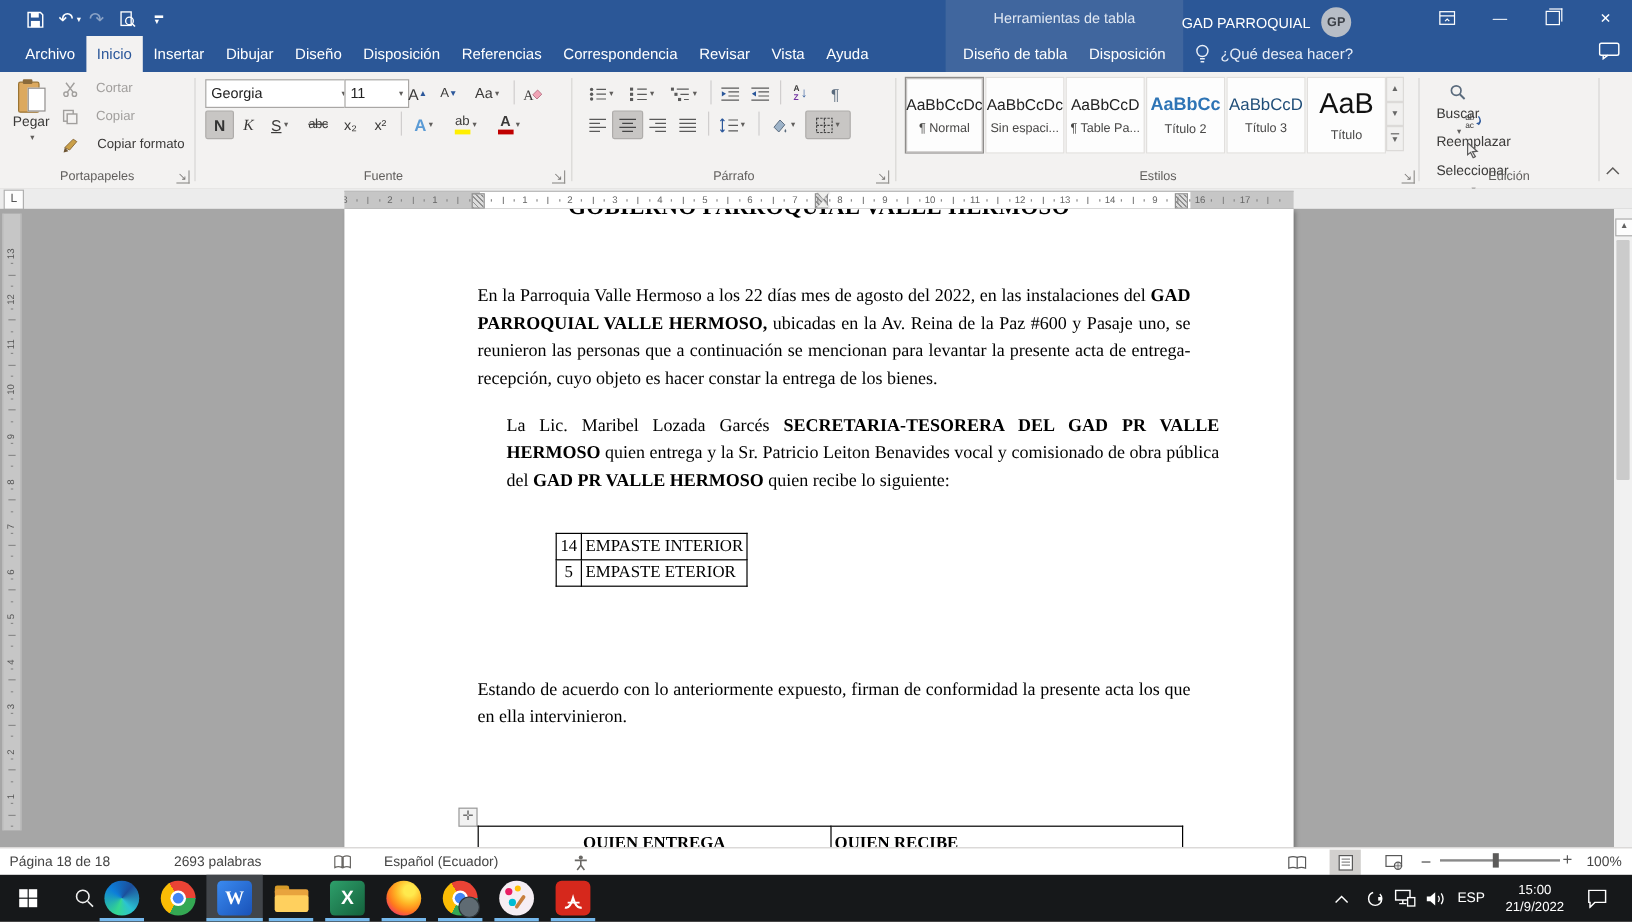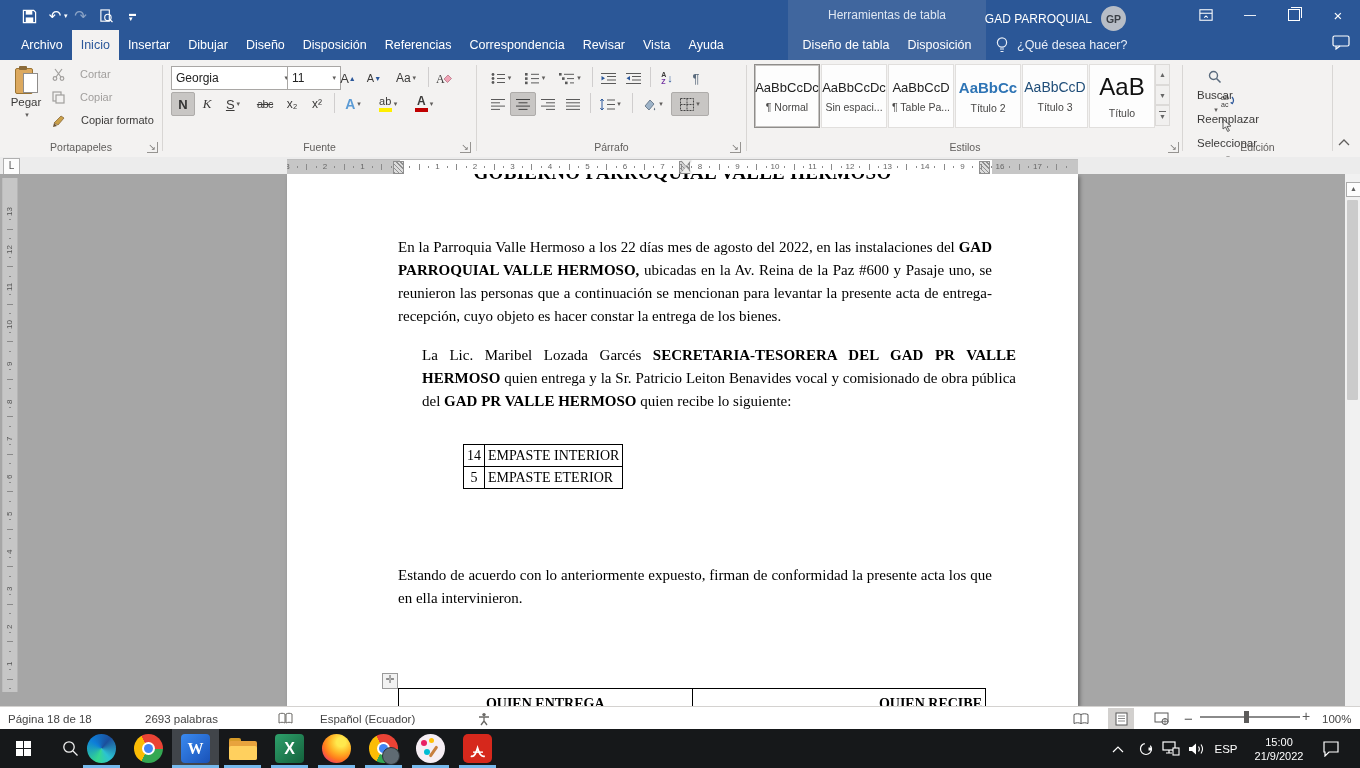--- a/index.html
+++ b/index.html
@@ -655,21 +655,21 @@
         </table>
 
       <div class="docpara" style="top:390px;">Estando de acuerdo con lo anteriormente expuesto, firman de conformidad la presente acta los que en ella intervinieron.</div>
 
       <div id="tblhandle">✛</div>
 
       <table class="doctable" style="position:absolute;left:111px;top:514px;width:588px;">
         <tbody>
             <tr>
           <td style="width:50%;text-align:center;font-weight:bold;height:30px;">QUIEN ENTREGA</td>
-          <td style="width:50%;text-align:right;font-weight:bold;">QUIEN RECIBE</td>
+          <td style="width:50%;text-align:left;font-weight:bold;">QUIEN RECIBE</td>
         </tr>
       </tbody>
         </table>
     </div>
 
     <div id="scrollgutter">
       <div id="scrollup">▲</div>
       <div id="scrollthumb"></div>
     </div>
   </div>

